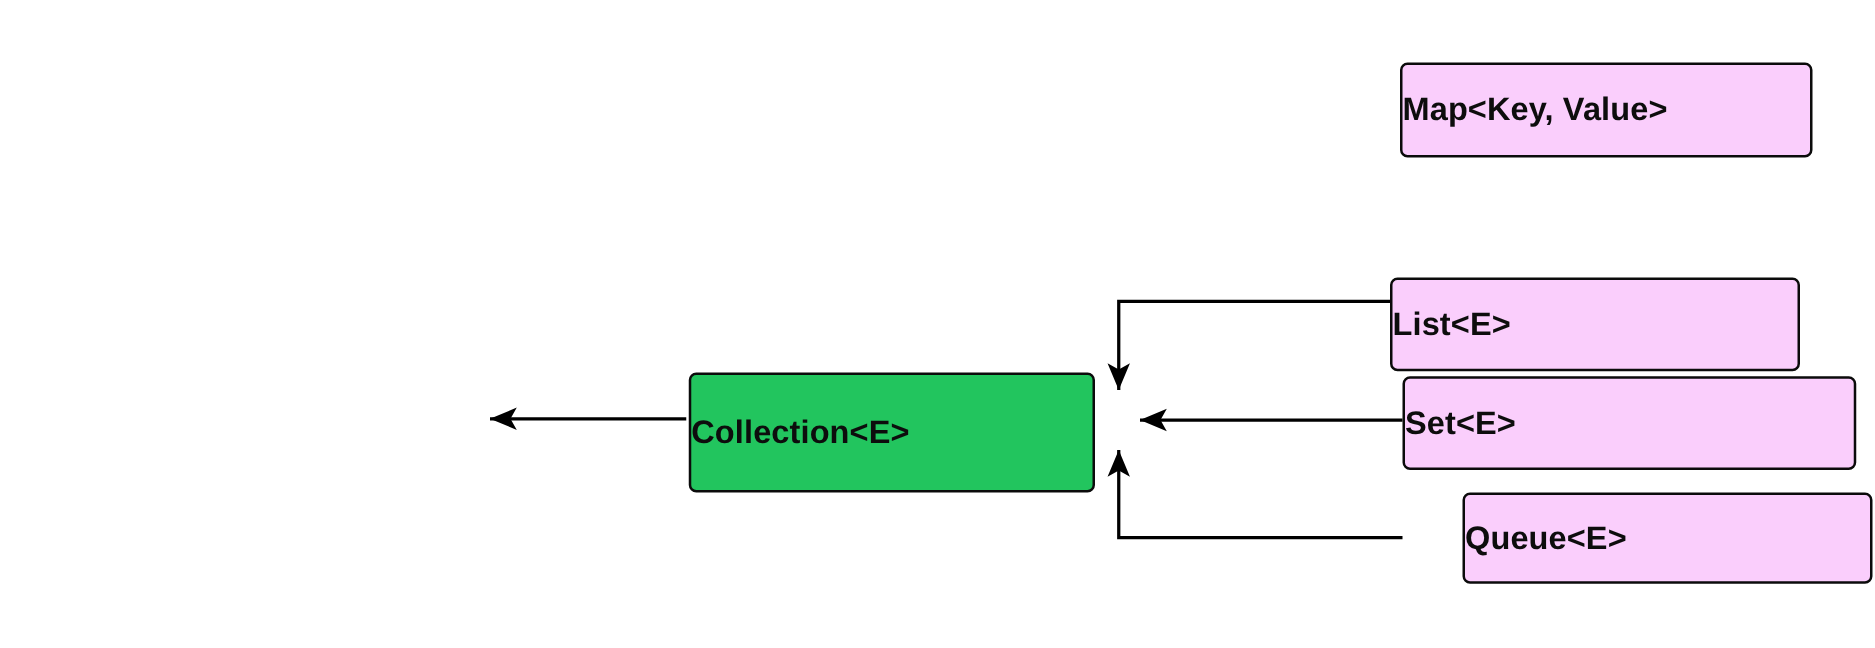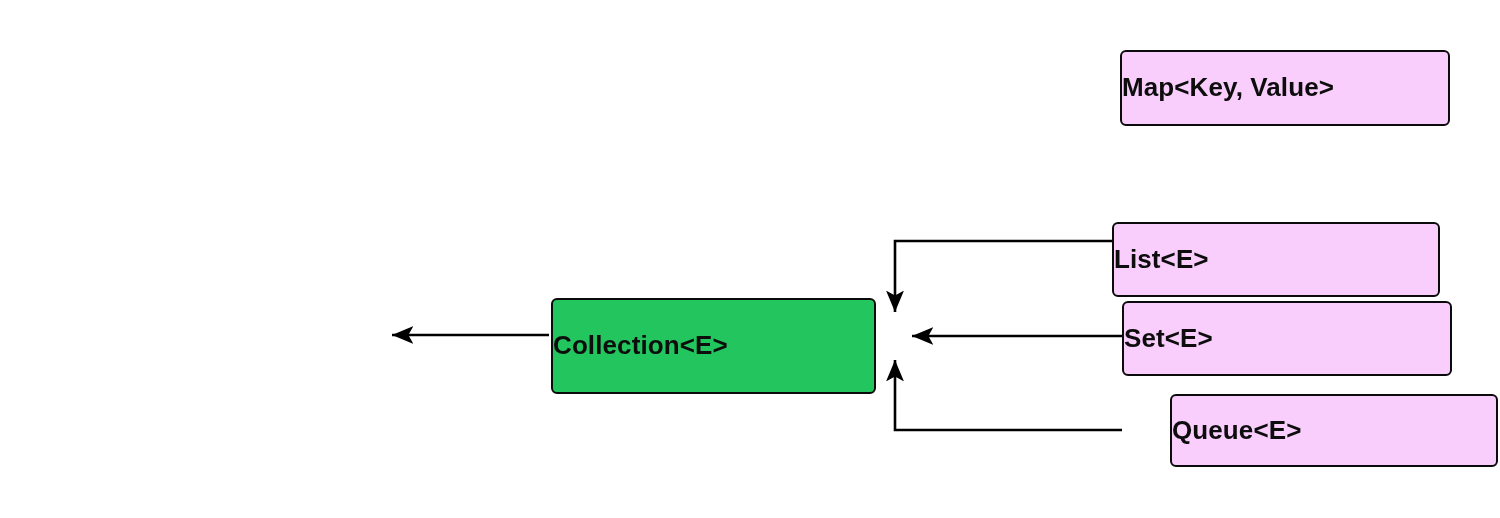--- a/index.html
+++ b/index.html
@@ -75,21 +75,21 @@
   </svg>
 
   <div class="node" id="node-map" style="left: 1120px; top: 50px; width: 330px; height: 76px; background: rgb(250, 206, 252); border-color: rgb(11, 11, 11);">
     <span class="node-label">Map&lt;Key, Value&gt;</span>
   </div>
 
   <div class="node" id="node-list" style="left: 1112px; top: 206px; width: 328px; height: 75px; background: rgb(250, 206, 252); border-color: rgb(11, 11, 11); margin-top: 16px;">
     <span class="node-label">List&lt;E&gt;</span>
   </div>
 
-  <div class="node" id="node-set" style="left: 1122px; top: 301px; width: 330px; height: 75px; background: rgb(250, 206, 252); border-color: rgb(11, 11, 11);">
+  <div class="node" id="node-set" style="left: 1122px; top: 301px; width: 363px; height: 75px; background: rgb(250, 206, 252); border-color: rgb(11, 11, 11);">
     <span class="node-label">Set&lt;E&gt;</span>
   </div>
 
   <div class="node" id="node-queue" style="left: 1170px; top: 394px; width: 328px; height: 73px; background: rgb(250, 206, 252); border-color: rgb(11, 11, 11);">
     <span class="node-label">Queue&lt;E&gt;</span>
   </div>
 
   <div class="node" id="node-collection" style="left: 551px; top: 298px; width: 325px; height: 96px; background: #22c55e; border-color: rgb(11, 11, 11);">
     <span class="node-label">Collection&lt;E&gt;</span>
   </div>

